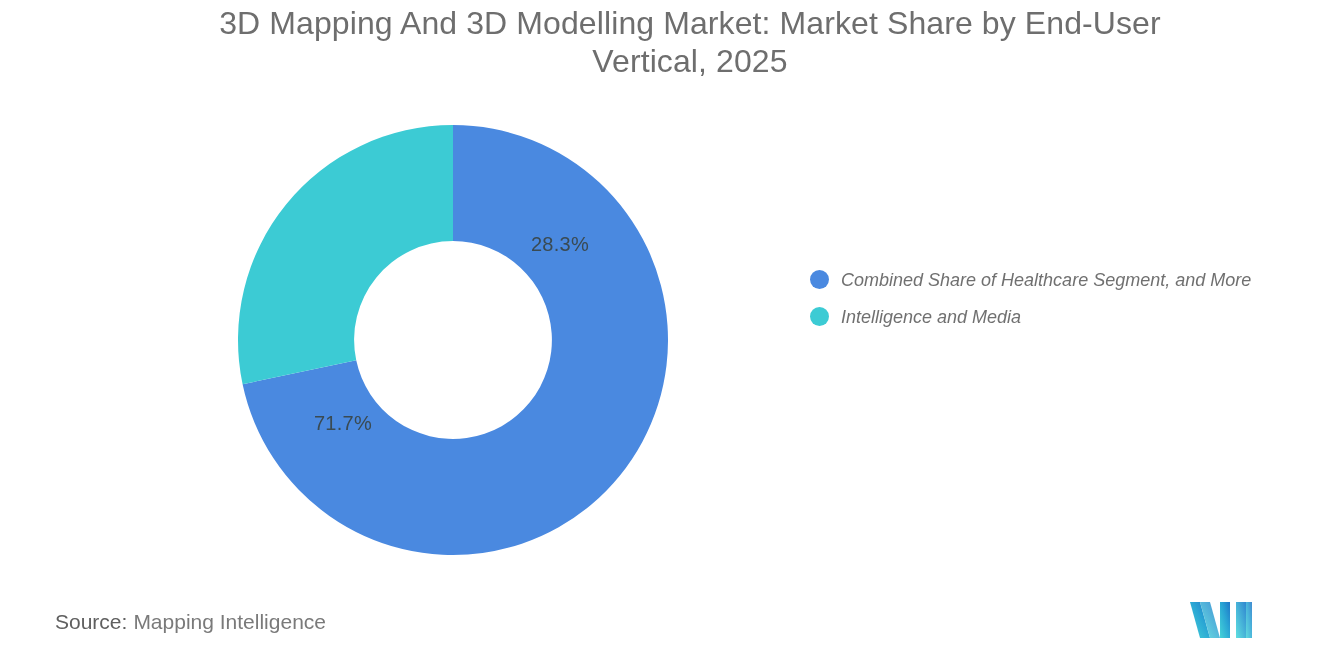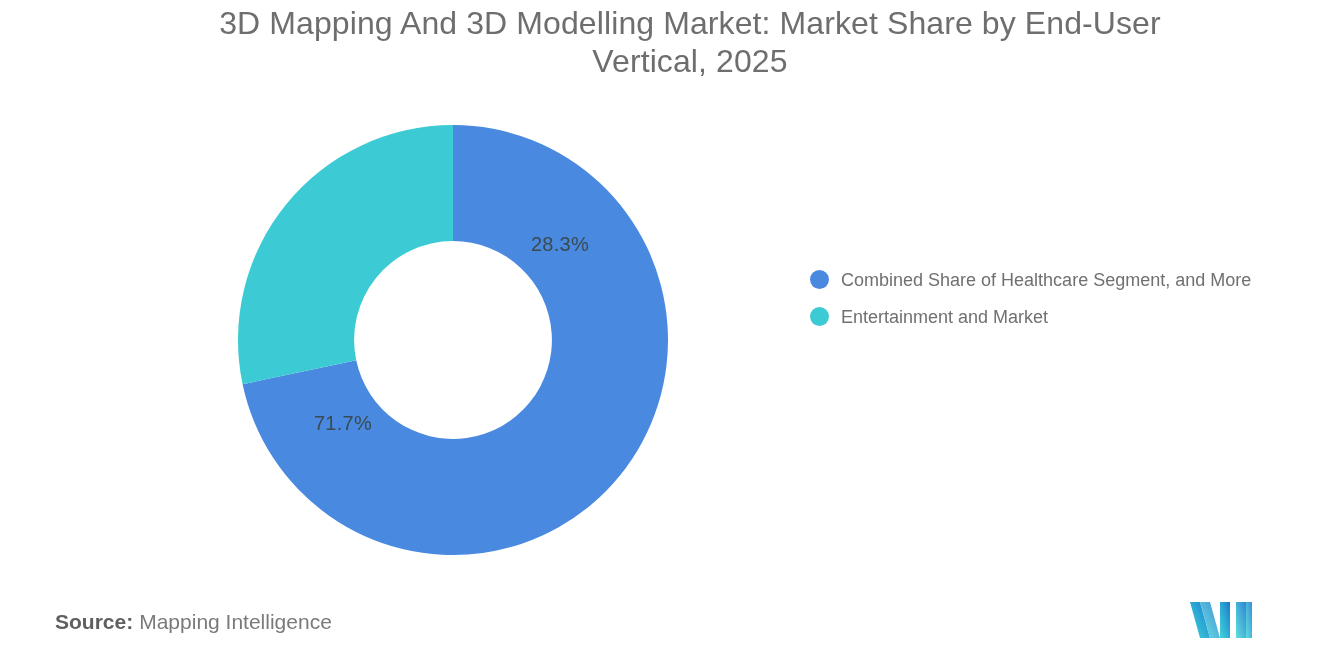--- a/index.html
+++ b/index.html
@@ -49,20 +49,21 @@
     fill: #3a4a52;
     letter-spacing: 0.3px;
   }
 
   
   #legend {
     position: absolute;
     left: 810px;
     top: 268px;
     width: 500px;
+    font-style: italic;
   }
   .legend-item {
     display: flex;
     align-items: flex-start;
     margin-bottom: 12px;
   }
   .legend-swatch {
     flex: 0 0 auto;
     width: 19px;
     height: 19px;
@@ -81,21 +82,21 @@
   
   #source-line {
     position: absolute;
     left: 55px;
     top: 610px;
     font-size: 21px;
     color: #6a6a6a;
     white-space: nowrap;
   }
   #source-label {
-    font-weight: 700;
+    font-weight: 400;
     color: #5f5f5f;
   }
   #source-value {
     font-weight: 400;
     color: #7a7a7a;
     margin-left: 6px;
   }
 
   #brand-logo {
     position: absolute;
@@ -121,21 +122,21 @@
   </svg>
 </div>
 
 <div id="legend">
   <div class="legend-item">
     <span class="legend-swatch" id="legend-swatch-0" style="background: rgb(74, 137, 224);"></span>
     <span class="legend-label">Combined Share of Healthcare Segment, and More</span>
   </div>
   <div class="legend-item">
     <span class="legend-swatch" id="legend-swatch-1" style="background: rgb(60, 203, 212);"></span>
-    <span class="legend-label">Entertainment and Market</span>
+    <span class="legend-label">Intelligence and Media</span>
   </div>
 </div>
 
 <div id="source-line">
   <span id="source-label">Source:</span><span id="source-value">Mapping Intelligence</span>
 </div>
 
 <svg id="brand-logo" viewBox="0 0 70 44">
   <defs>
     <linearGradient id="miGrad" x1="0" y1="1" x2="1" y2="0">

